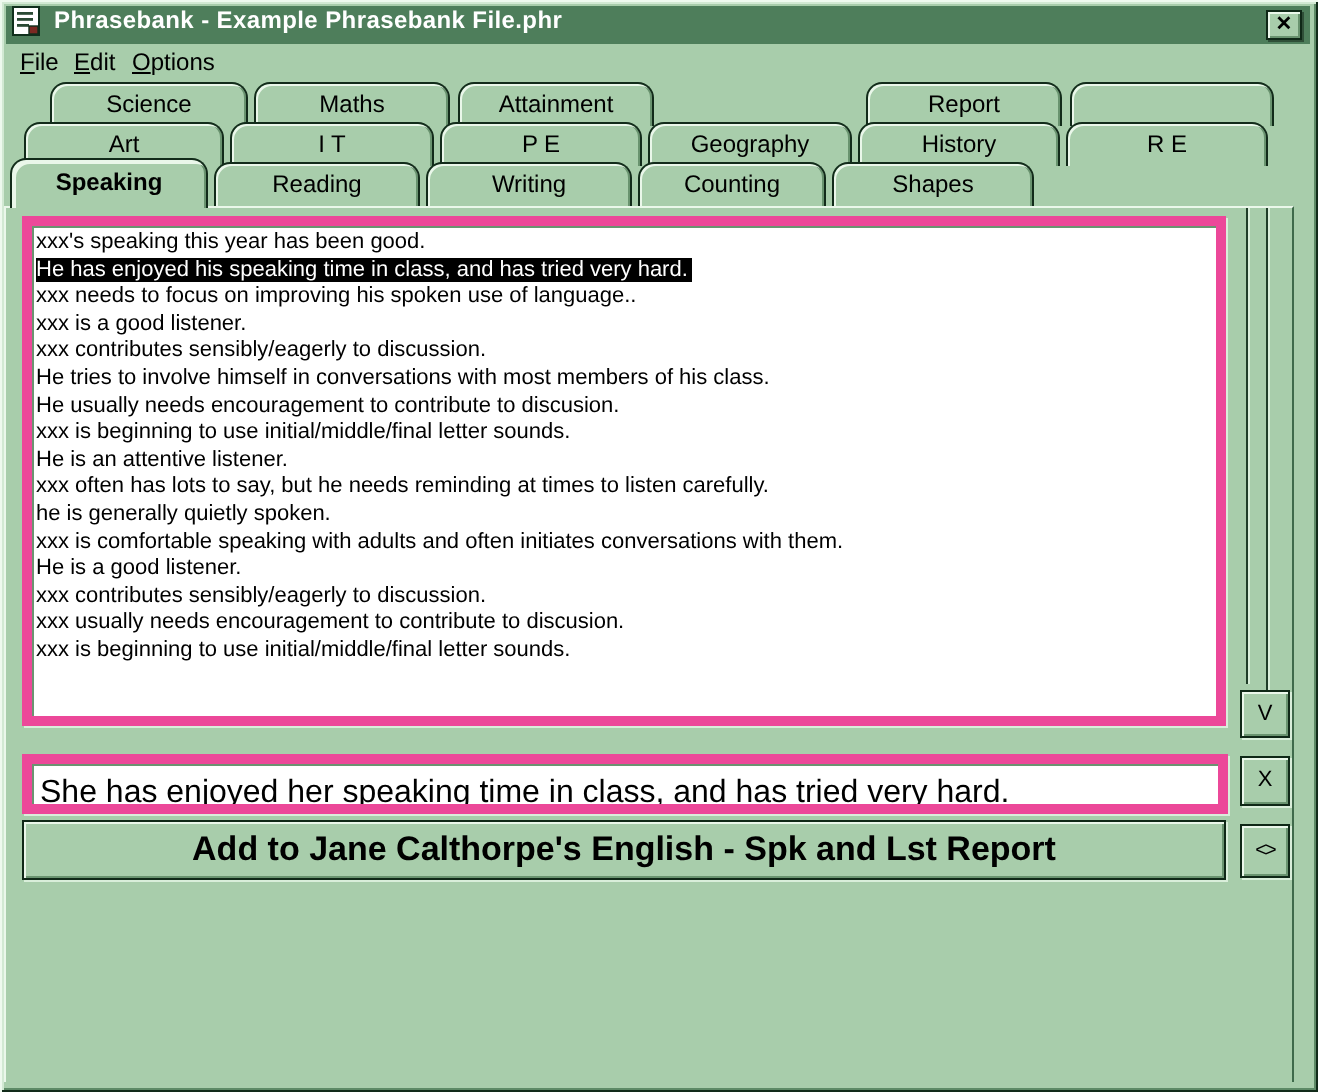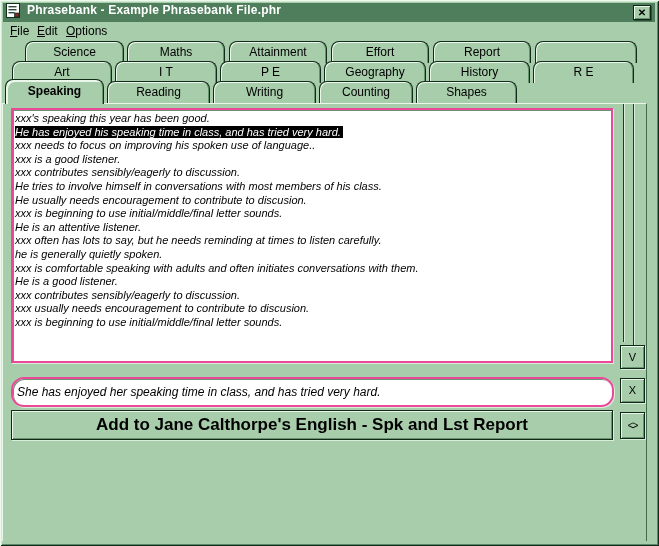--- a/index.html
+++ b/index.html
@@ -58,34 +58,33 @@
     position:absolute; left:2px; top:103px; width:645px; height:438px;
     background:#a8cdab;
     border-top:1px solid #eaf7ea; border-left:1px solid #eaf7ea;
     border-right:1px solid #3f6a4b;
   }
   .vline { position:absolute; width:1px; background:#1f3d28; }
   .vline-hl { position:absolute; width:1px; background:#d9eeda; }
 
   
   .sunken {
-    background:#ffffff; border:2px solid #ec4899;
+    background:#ffffff; border:5px solid #ec4899;
     box-shadow: 1px 1px 0 #d9eeda, inset 1px 1px 0 #6a9471;
-    font-style: italic;
   }
   .phrase-list {
     position:absolute; left:8px; top:4px; width:602px; height:255px;
     overflow:hidden; padding:2px 0 0 2px; cursor:default;
   }
   .li { font-size:11px; line-height:13.6px; white-space:nowrap; color:#000; }
   .li .selbar { background:#000; color:#fff; padding:0 2px 0 0; }
 
   .edit-field {
     position:absolute; left:8px; top:273px; width:603px; height:30px;
-    font-size:12px; color:#000; padding:6px 0 0 4px; white-space:nowrap; overflow:hidden;border-radius:13px;
+    font-size:16px; color:#000; padding:6px 0 0 4px; white-space:nowrap; overflow:hidden;
   }
 
   
   .btn {
     background:#a8cdab; border:1px solid #0f2817;
     box-shadow: inset 1px 1px 0 #eaf7ea, inset -1px -1px 0 #69936f, 1px 1px 0 #d9eeda;
     color:#000; text-align:center; cursor:default; font-family:"Liberation Sans", sans-serif;
   }
   .sq-btn { position:absolute; left:617px; width:25px; font-size:11px; }
   .v-btn  { top:241px; height:24px; line-height:22px; }
@@ -116,21 +115,20 @@
 
   <div class="menubar">
     <span class="menu-item" style="left:10px">File</span>
     <span class="menu-item" style="left:37px">Edit</span>
     <span class="menu-item" style="left:66px">Options</span>
   </div>
 
   <div class="tab row1" style="left:127px;width:98px">Maths</div>
   <div class="tab row1" style="left:25px;width:99px">Science</div>
   <div class="tab row1" style="left:229px;width:98px">Attainment</div>
-  <div class="tab row1" style="left:331px;width:98px">Effort</div>
   <div class="tab row1" style="left:433px;width:98px">Report</div>
   <div class="tab row1" style="left:535px;width:102px"></div>
 
   <div class="tab row2" style="left:12px;width:100px">Art</div>
   <div class="tab row2" style="left:115px;width:102px">I T</div>
   <div class="tab row2" style="left:220px;width:101px">P E</div>
   <div class="tab row2" style="left:324px;width:102px">Geography</div>
   <div class="tab row2" style="left:429px;width:101px">History</div>
   <div class="tab row2" style="left:533px;width:101px">R E</div>
 

